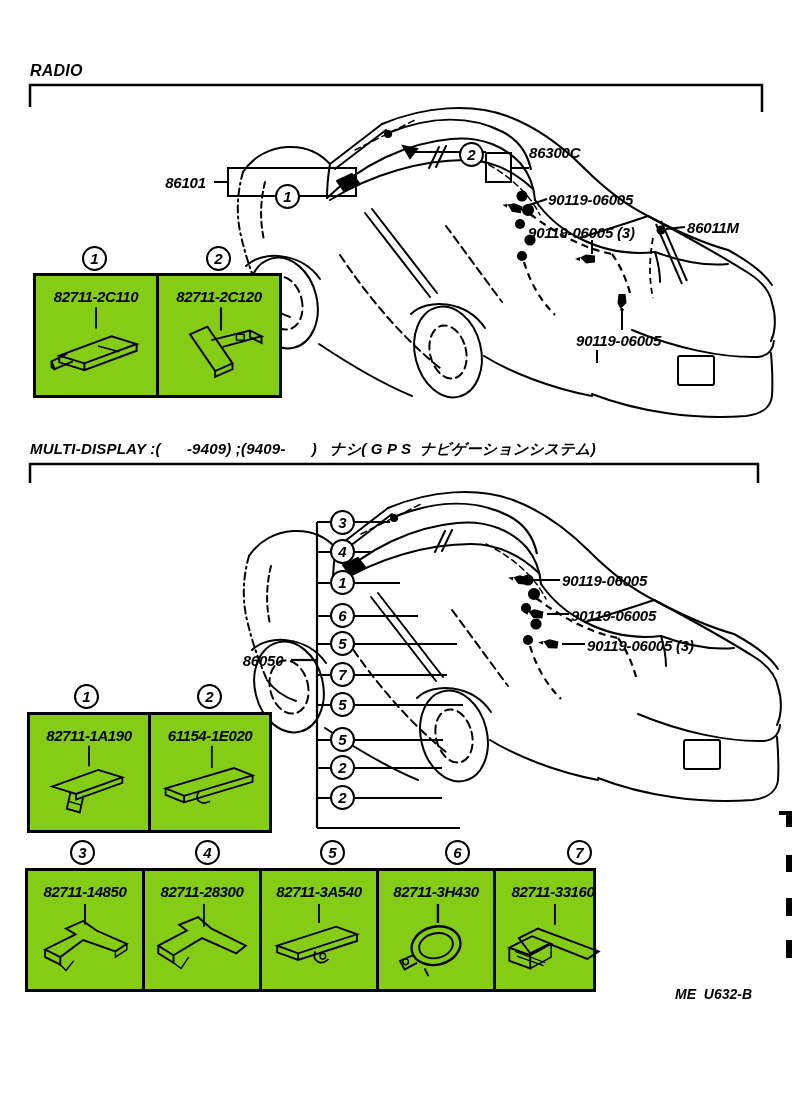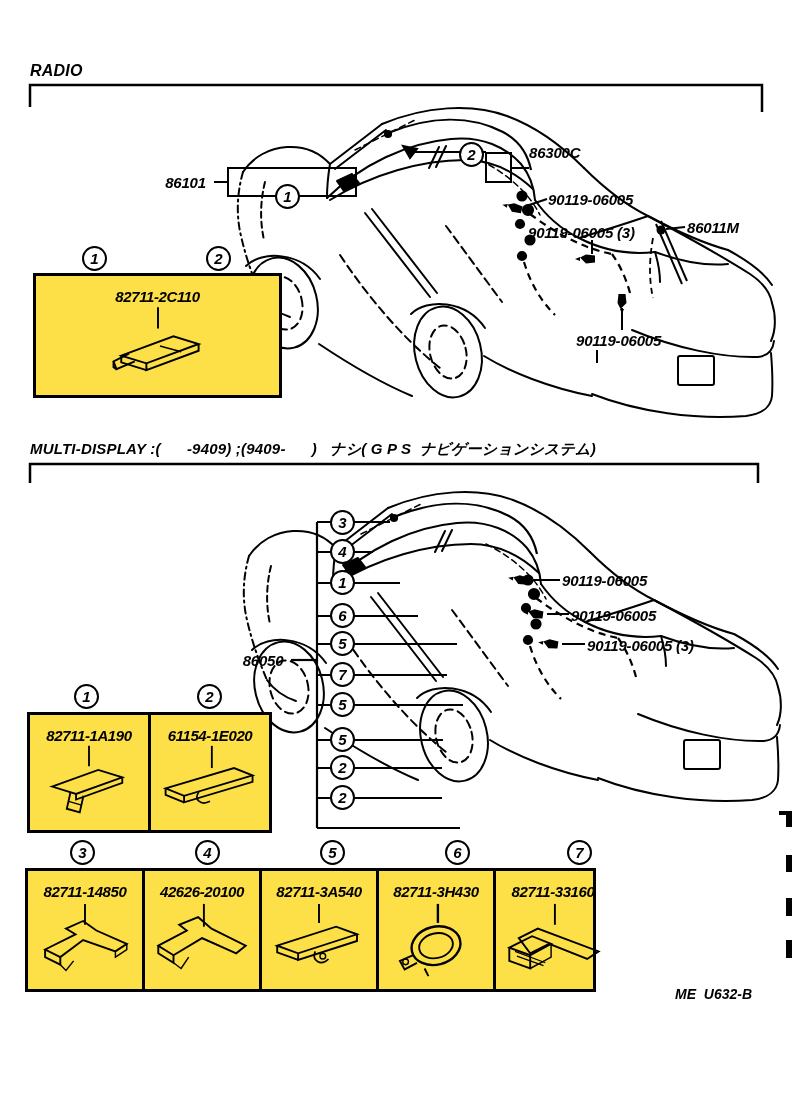--- a/index.html
+++ b/index.html
@@ -5,21 +5,21 @@
   html,body{margin:0;padding:0;background:#e8e8e8;}
   .page{position:relative;width:792px;height:1116px;background:#ffffff;overflow:hidden;
         font-family:"Liberation Sans",sans-serif;color:#000;font-style:italic;}
   svg.art{position:absolute;left:0;z-index:1;}
   .hdr{position:absolute;font-weight:bold;font-size:16px;letter-spacing:.2px;white-space:pre;z-index:3;}
   .lbl{position:absolute;font-weight:bold;font-size:15px;letter-spacing:-.2px;white-space:pre;z-index:3;}
   .lbl.r{text-align:center;}
   .co{position:absolute;width:25px;height:25px;box-sizing:border-box;border:2.5px solid #000;
       border-radius:50%;background:#fff;display:flex;align-items:center;justify-content:center;
       font-weight:bold;font-size:15px;z-index:5;}
-  .pbox{position:absolute;box-sizing:border-box;border:3px solid #000;background:#fde047;display:flex;z-index:2;}
+  .pbox{position:absolute;box-sizing:border-box;border:3px solid #000;background:#84cc16;display:flex;z-index:2;}
   .pcell{position:relative;box-sizing:border-box;flex:1;display:flex;flex-direction:column;align-items:center;}
   .pcell + .pcell{border-left:3px solid #000;}
   .pnum{margin-top:12px;font-weight:bold;font-size:15px;letter-spacing:-.4px;white-space:nowrap;}
   .pcell svg{display:block;}
   .foot{position:absolute;font-weight:bold;font-size:14px;white-space:pre;z-index:3;}
 </style>
 </head>
 <body>
 
 <div class="page">
@@ -185,20 +185,31 @@
       <svg width="116" height="78" viewBox="0 0 120 80" fill="none" stroke="#000" stroke-width="2">
         <path d="M60,2 V24"></path>
           <path d="M22,52 L76,32 L102,40 L48,60 Z"></path>
         <path d="M48,60 L48,67 L102,47 L102,40"></path>
           <path d="M22,52 L22,59 L48,67"></path>
         <path d="M30,50 L14,58 L17,66 L36,58"></path>
           <path d="M14,58 L14,64 L17,66"></path>
         <path d="M62,42 L84,48" stroke-width="1.5"></path>
       </svg>
     </div>
+    <div class="pcell">
+      <div class="pnum">82711-2C120</div>
+      <svg width="116" height="78" viewBox="0 0 120 80" fill="none" stroke="#000" stroke-width="2">
+        <path d="M62,2 V26"></path>
+          <path d="M30,30 L48,22 L74,60 L56,68 Z"></path>
+        <path d="M56,68 L56,74 L74,66 L74,60"></path>
+          <path d="M52,36 L92,26 L104,32 L64,43"></path>
+        <path d="M92,26 L92,33 L104,39 L104,32"></path>
+          <path d="M78,30 h8 v6 h-8 z" stroke-width="1.5"></path>
+      </svg>
+    </div>
   </div>
 
   <div class="hdr" style="left:30px;top:440px;font-size:15px">MULTI-DISPLAY :(      -9409) ;(9409-      )   ナシ( G P S  ナビゲーションシステム)</div>
 
   <div class="lbl r" style="left:236px;top:652px;width:54px">86050</div>
   <div class="lbl" style="left:562px;top:572px">90119-06005</div>
   <div class="lbl" style="left:571px;top:607px">90119-06005</div>
   <div class="lbl" style="left:587px;top:637px">90119-06005 (3)</div>
 
   <div class="co" style="left:330px;top:510px">3</div>
@@ -247,21 +258,21 @@
       <div class="pnum">82711-14850</div>
       <svg width="114" height="80" viewBox="0 0 120 80" fill="none" stroke="#000" stroke-width="2">
         <path d="M60,2 V24"></path>
           <path d="M18,50 L50,34 L40,28 L58,20 L72,30 L104,44 L92,52 L58,40 L34,58 Z"></path>
         <path d="M34,58 L34,66 L18,58 L18,50"></path>
           <path d="M34,66 L40,72 L48,62" stroke-width="1.5"></path>
         <path d="M92,52 L92,58 L104,50 L104,44" stroke-width="1.5"></path>
       </svg>
     </div>
     <div class="pcell">
-      <div class="pnum">42626-20100</div>
+      <div class="pnum">82711-28300</div>
       <svg width="114" height="80" viewBox="0 0 120 80" fill="none" stroke="#000" stroke-width="2">
         <path d="M62,2 V26"></path>
           <path d="M14,46 L44,30 L36,24 L56,16 L70,28 L106,46 L96,54 L60,38 L30,56 Z"></path>
         <path d="M30,56 L30,64 L14,54 L14,46"></path>
           <path d="M30,64 L38,70 L46,58" stroke-width="1.5"></path>
         <path d="M60,38 L78,46" stroke-width="1.5"></path>
       </svg>
     </div>
     <div class="pcell">
       <div class="pnum">82711-3A540</div>

